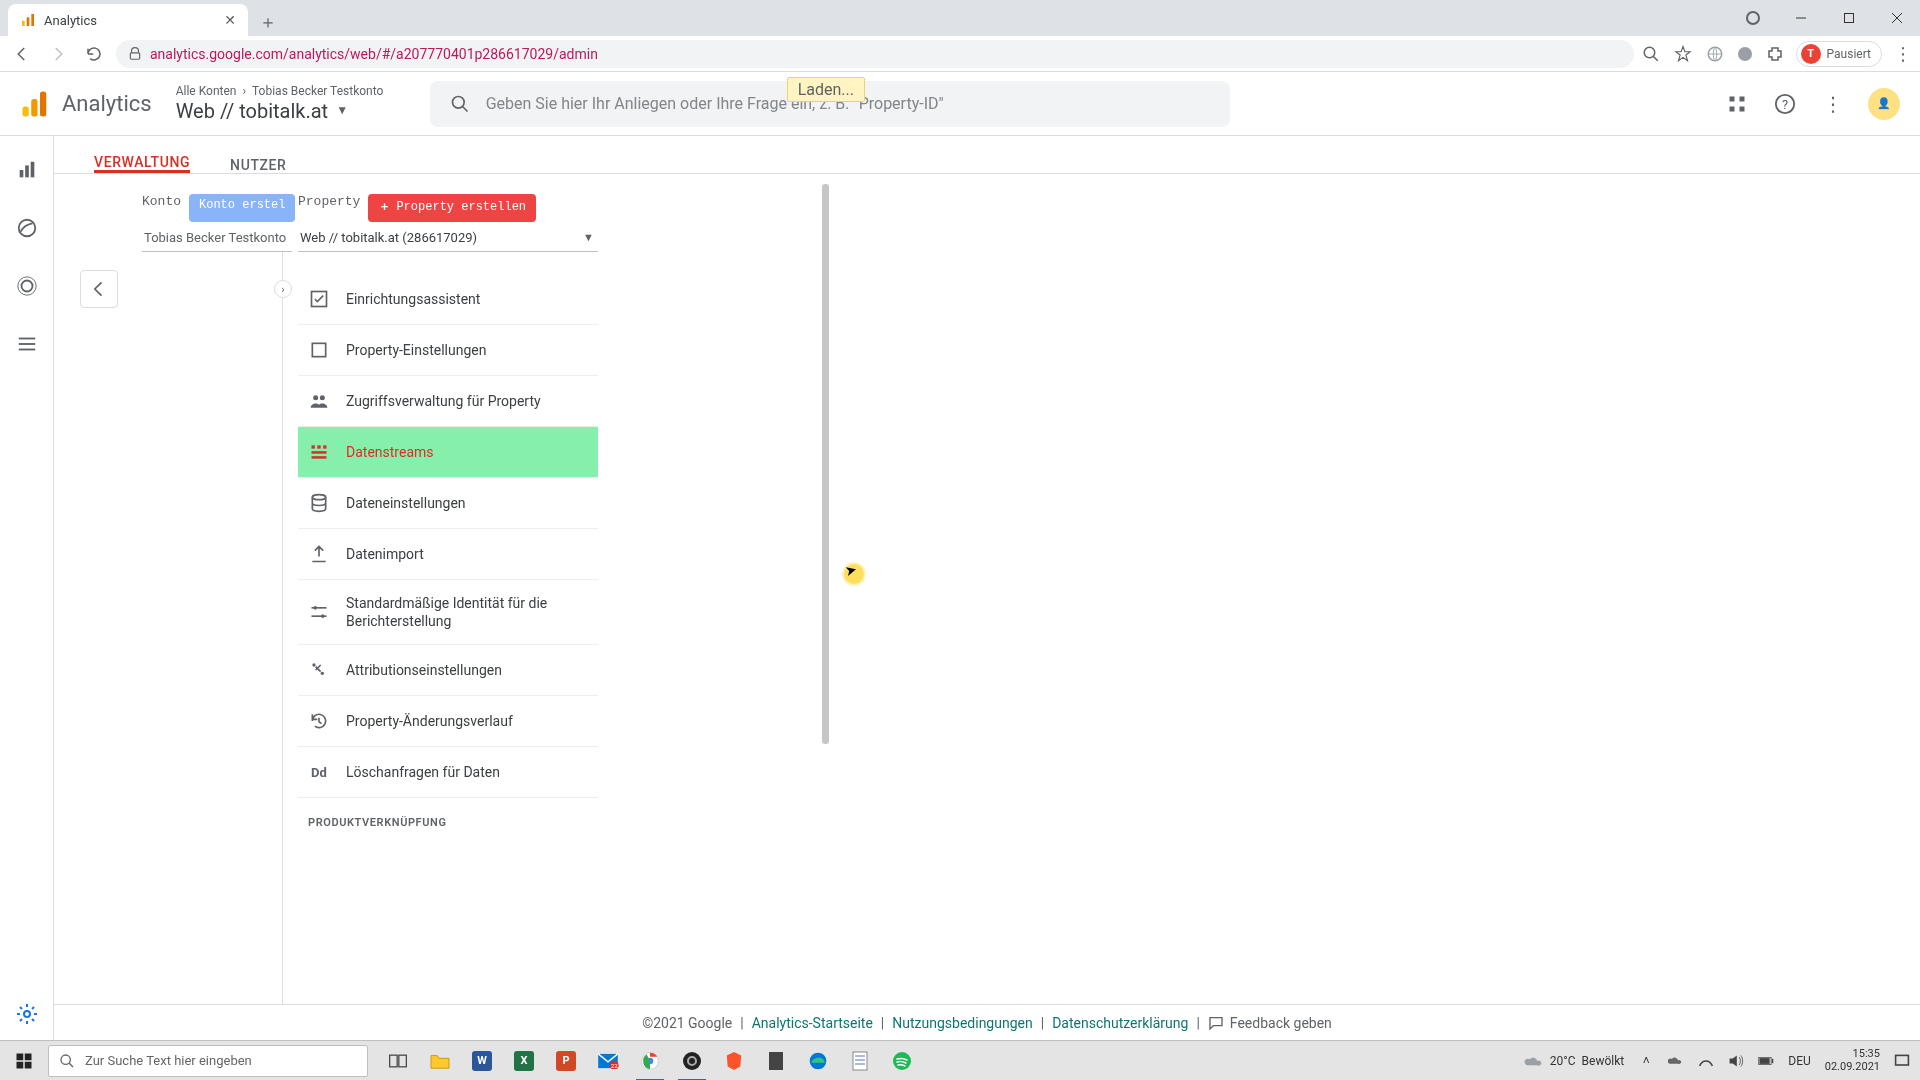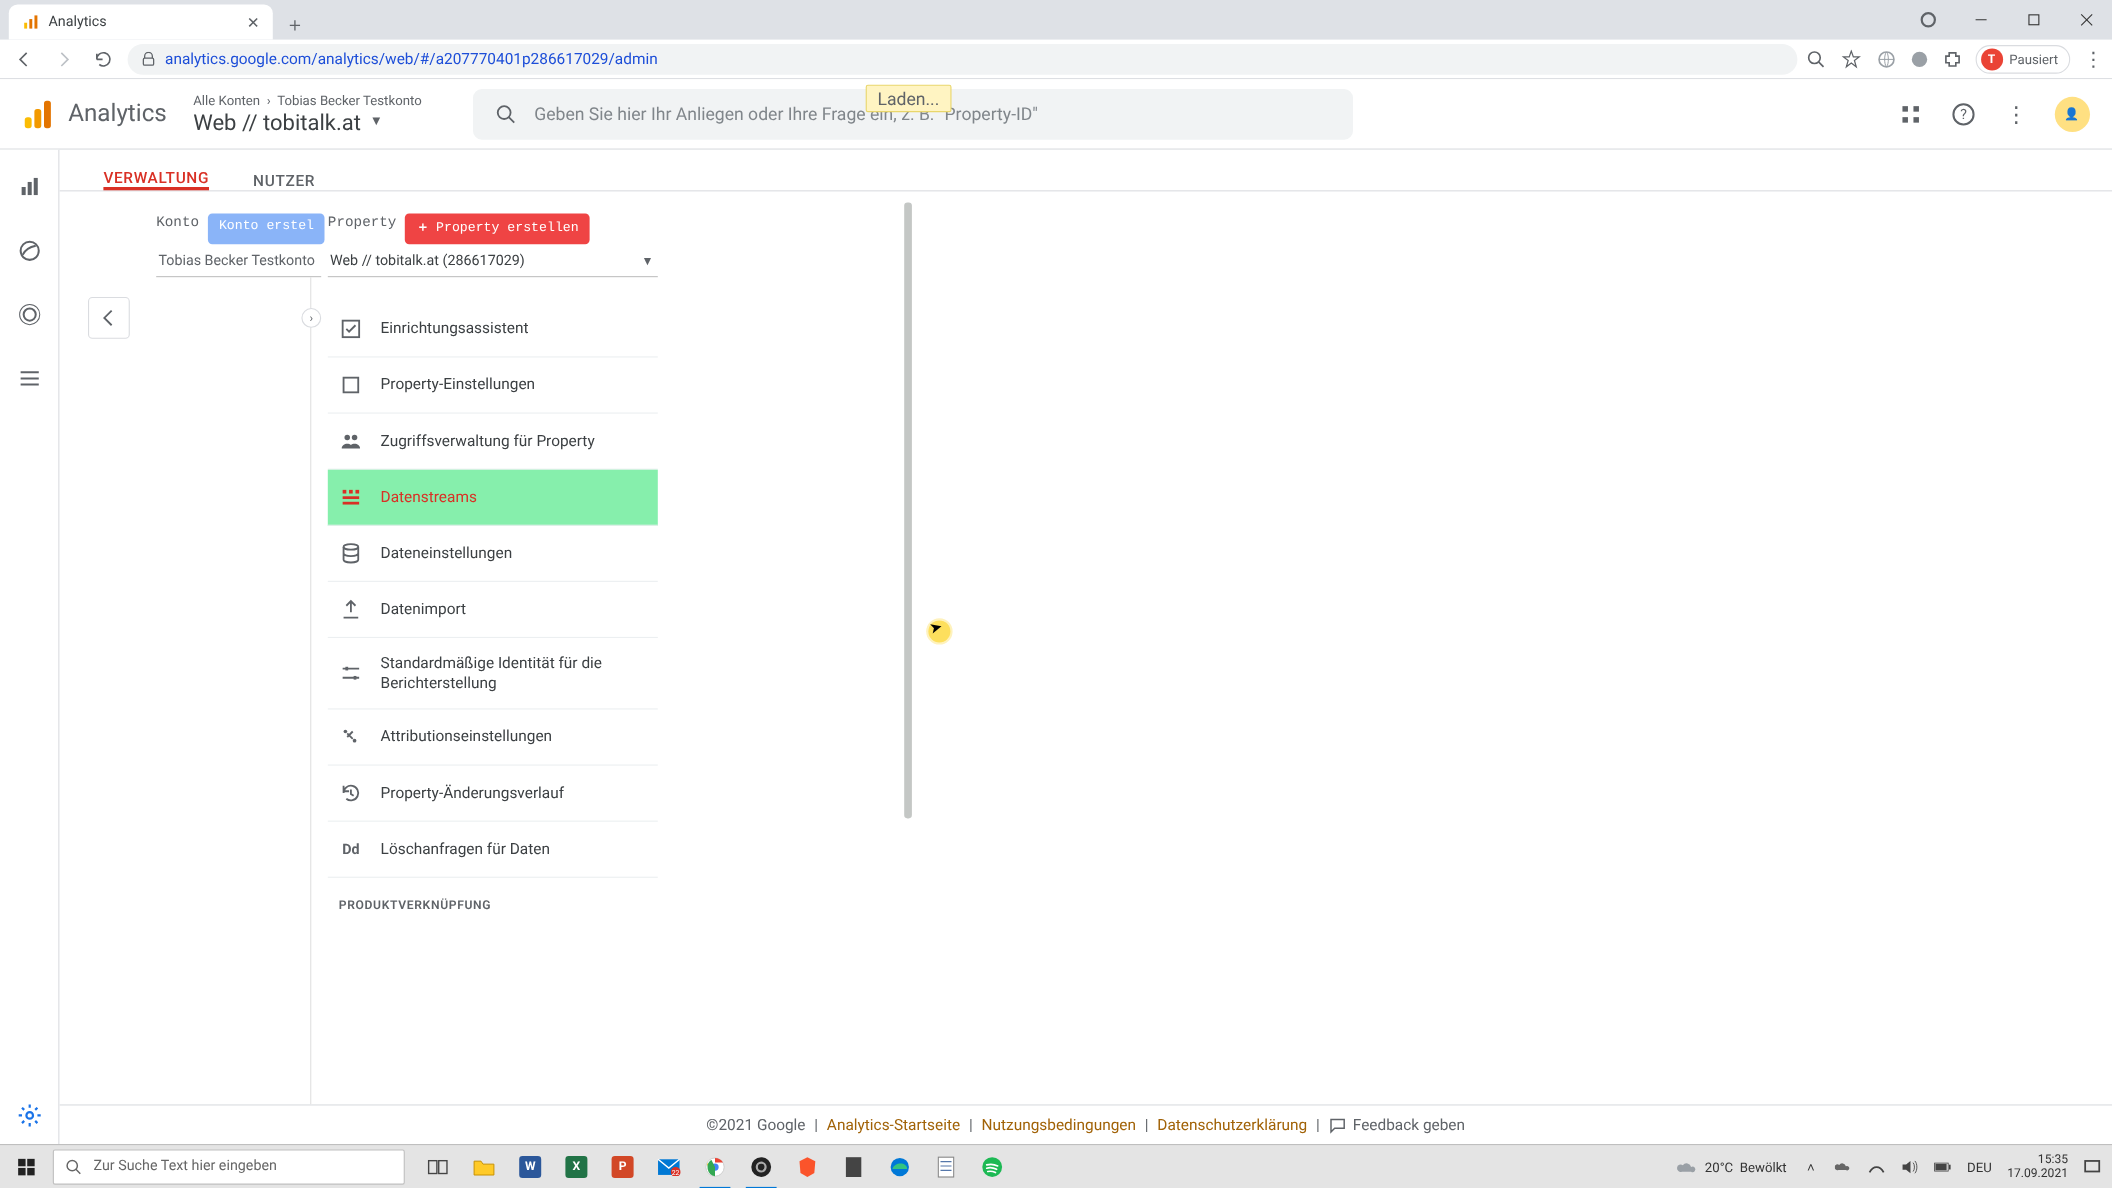--- a/index.html
+++ b/index.html
@@ -11,21 +11,21 @@
   .tab .favicon { width:16px; height:16px; display:flex; align-items:center; justify-content:center;}
   .tab .favicon svg{width:16px;height:16px;}
   .tab .close { margin-left:auto; color:#5f6368; font-size:14px; cursor:pointer;}
   .newtab { width:28px; height:28px; display:flex; align-items:center; justify-content:center; color:#5f6368; font-size:18px; margin-left:6px; border-radius:50%;}
   .window-controls { position:absolute; right:0; top:0; height:36px; display:flex; align-items:center; gap:2px;}
   .win-ctrl { width:46px; height:32px; display:flex; align-items:center; justify-content:center; color:#333; font-size:12px;}
   .sync-dot { width:14px; height:14px; border:2px solid #5f6368; border-radius:50%; position:absolute; right:160px; top:11px;}
   .addrbar { height:36px; background:#fff; display:flex; align-items:center; padding:0 8px; gap:8px; border-bottom:1px solid #dadce0;}
   .nav-btn { width:28px; height:28px; display:flex; align-items:center; justify-content:center; color:#5f6368; border-radius:50%;}
   .nav-btn.disabled{color:#bdc1c6;}
-  .omnibox { flex:1; height:28px; background:#f1f3f4; border-radius:14px; display:flex; align-items:center; padding:0 12px; gap:8px; color:#1d4ed8; font-size:14px;}
+  .omnibox { flex:1; height:28px; background:#f1f3f4; border-radius:14px; display:flex; align-items:center; padding:0 12px; gap:8px; color:#be185d; font-size:14px;}
   .omnibox .lock { color:#5f6368;}
   .omni-right { display:flex; align-items:center; gap:14px; color:#5f6368; padding-right:6px;}
   .ext-area { display:flex; align-items:center; gap:12px;}
   .profile-chip { display:flex; align-items:center; gap:6px; border:1px solid #dadce0; border-radius:16px; padding:2px 10px 2px 4px; font-size:12px; color:#5f6368;}
   .profile-chip .dot{width:20px;height:20px;border-radius:50%;background:#ea4335;color:#fff;display:flex;align-items:center;justify-content:center;font-size:11px;font-weight:bold;}
   .menu-dots{color:#5f6368;font-size:18px;}
   
   .viewport { position:relative; height: calc(1080px - 72px - 40px); background:#fff; display:flex; flex-direction:column;}
   .ga-header { height:64px; display:flex; align-items:center; padding:0 20px; gap:24px; border-bottom:1px solid #dadce0; position:relative;}
   .ga-logo { display:flex; align-items:center; gap:12px;}
@@ -69,21 +69,21 @@
   .menu-item .mi-icon{width:22px;height:22px;color:#5f6368;display:flex;align-items:center;justify-content:center;flex-shrink:0;}
   .menu-item.active{background:#86efac;color:#d93025;}
   .menu-item.active .mi-icon{color:#d93025;}
   .menu-item .mi-text{line-height:1.3;}
   .menu-item .dd-txt{font-weight:bold;font-size:13px;}
   .section-label{font-size:11px;letter-spacing:0.6px;color:#5f6368;margin:18px 0 0 10px;font-weight:600;}
   .admin-content::after{ content:""; position:absolute; top:10px; left:768px; width:7px; height:560px; background:#c4c7c5; border-radius:3px;}
   .cursor-highlight{position:absolute; top:390px; left:790px; width:20px;height:20px;background:#fdd835;border-radius:50%;opacity:0.8; box-shadow:0 0 0 2px rgba(253,216,53,0.4);}
   .cursor-arrow{position:absolute; top:388px; left:791px; font-size:14px; color:#000; transform:rotate(-15deg);}  
   .footer{height:36px;border-top:1px solid #dadce0;display:flex;align-items:center;justify-content:center;gap:8px;font-size:14px;color:#5f6368;background:#fff;}
-  .footer a{color:#a16207;text-decoration:none;}
+  .footer a{color:#0f766e;text-decoration:none;}
   .footer .sep{color:#5f6368;}
   .footer .fb{display:flex;align-items:flex-start;gap:6px;}
   
   .taskbar { height:40px; background:#e4e4e4; border-top:1px solid #bfbfbf; display:flex; align-items:center; font-size:13px; position:relative;}
   .start{width:48px;height:40px;display:flex;align-items:center;justify-content:center;}
   .start svg{width:18px;height:18px;}
   .search-box{display:flex;align-items:center;gap:10px;background:#fff;height:32px;width:320px;border:1px solid #bfbfbf;border-radius:2px;padding:0 10px;color:#666;}
   .task-icons{display:flex;align-items:center;gap:2px;margin-left:10px;}
   .task-icn{width:40px;height:40px;display:flex;align-items:center;justify-content:center;position:relative;}
   .task-icn.active::after{content:"";position:absolute;bottom:0;left:6px;right:6px;height:2px;background:#0078d7;}
@@ -557,21 +557,21 @@
     <span class="tray-icn">
         <svg width="18" height="10" viewBox="0 0 22 12">
           <rect x="1" y="1" width="17" height="10" fill="none" stroke="#444"></rect>
           <rect x="19" y="3" width="2" height="6" fill="#444"></rect>
           <rect x="2" y="2" width="14" height="8" fill="#444"></rect>
         </svg>
       </span>
     <span>DEU</span>
     <div class="clock">
       <span>15:35</span>
-      <span>17.09.2021</span>
+      <span>02.09.2021</span>
     </div>
     <span class="tray-icn">
         <svg width="16" height="16" viewBox="0 0 20 20">
           <rect x="2" y="3" width="16" height="12" fill="none" stroke="#444" stroke-width="2"></rect>
         </svg>
       </span>
   </div>
 </div>
 
 </body></html>

